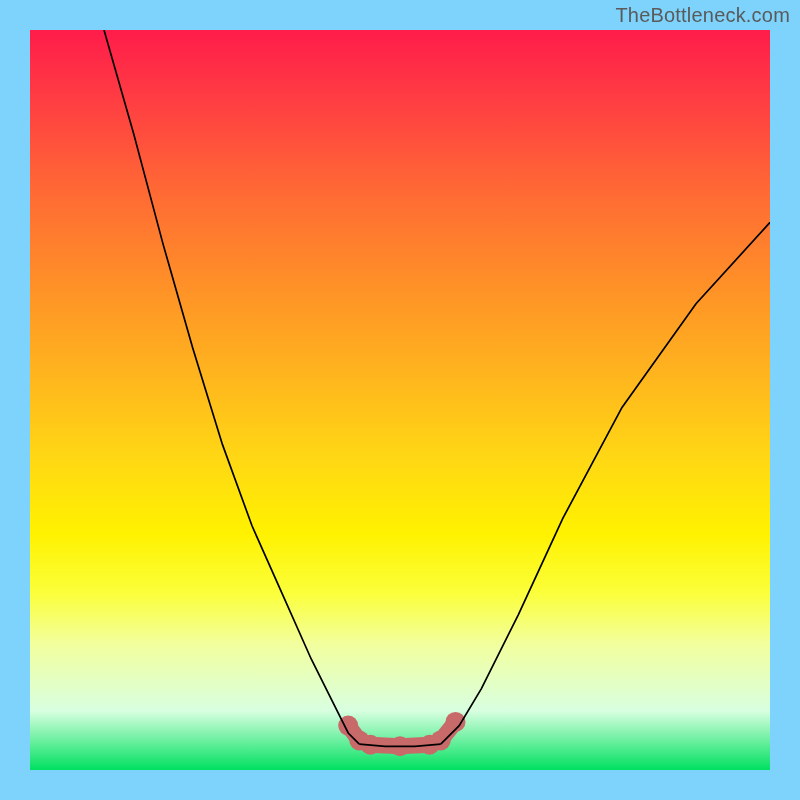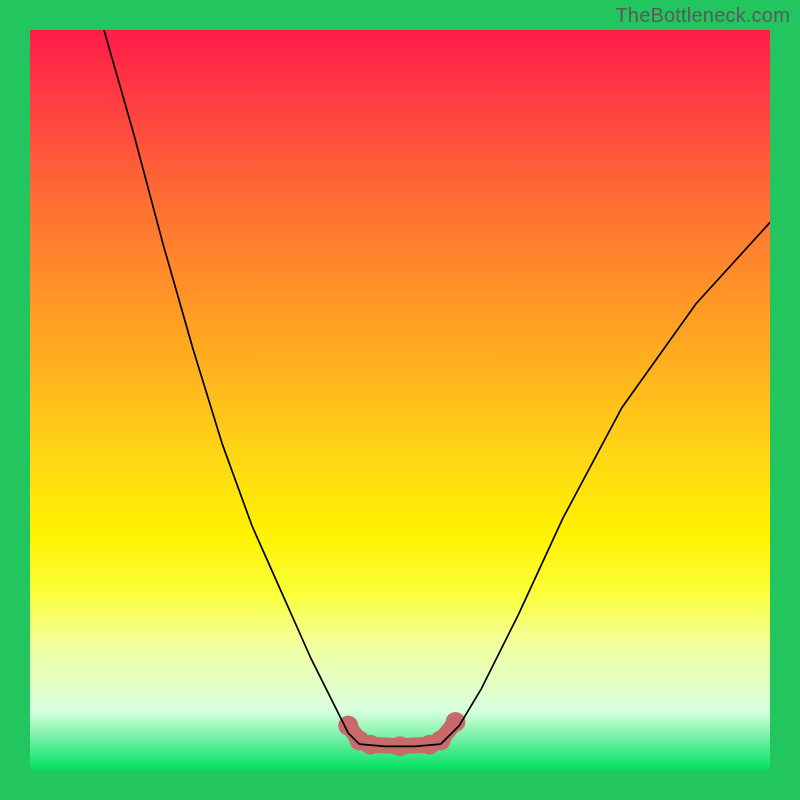--- a/index.html
+++ b/index.html
@@ -1,21 +1,21 @@
 <!DOCTYPE html>
 <html><head>
 <meta charset="utf-8">
 <style>
   * { margin: 0; padding: 0; box-sizing: border-box; }
   html, body { width: 800px; height: 800px; overflow: hidden; background: #000; }
   .frame {
     position: relative;
     width: 800px;
     height: 800px;
-    background: #22c55e;
+    background: #7dd3fc;
   }
   .attribution {
     position: absolute;
     top: 4px;
     right: 10px;
     font-family: Arial, Helvetica, sans-serif;
     font-size: 20px;
     color: #5a5a5a;
     letter-spacing: 0.2px;
   }

